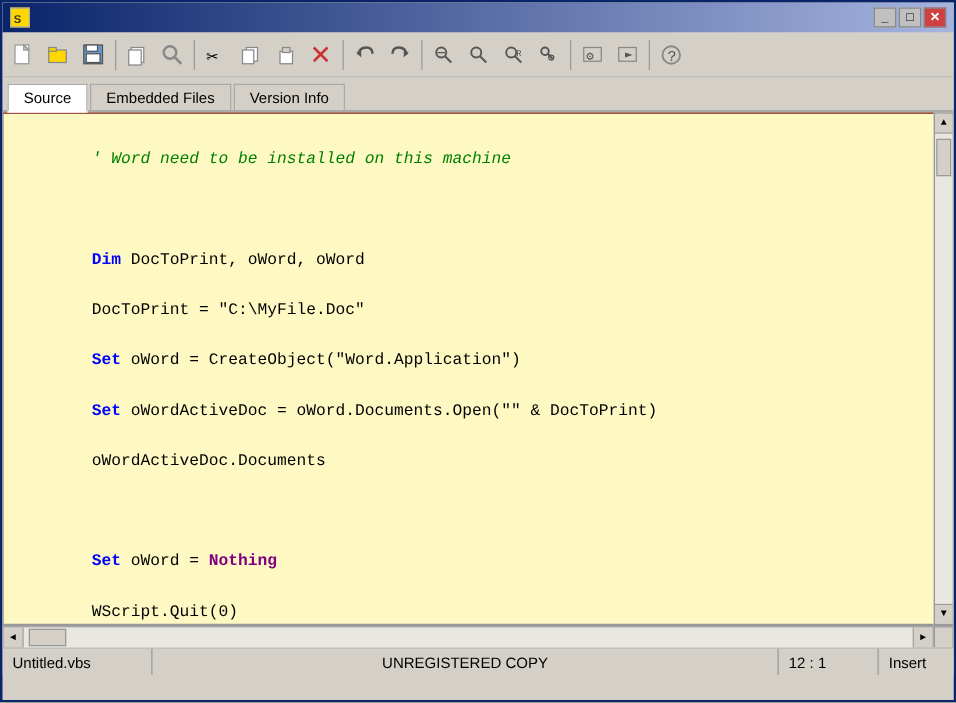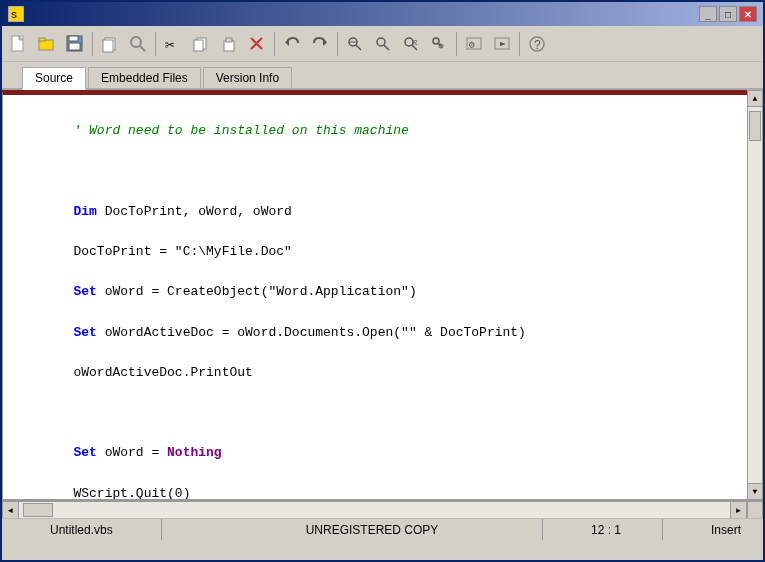--- a/index.html
+++ b/index.html
@@ -104,21 +104,21 @@
       justify-content: center;
       cursor: pointer;
       font-size: 14px;
     }
 
     
     .tab-bar {
       background: #d4d0c8;
       display: flex;
       align-items: flex-end;
-      padding: 4px 20px 0;
+      padding: 4px 4px 0;
       border-bottom: 2px solid #aaa;
       height: 28px;
     }
     .tab {
       padding: 3px 12px;
       font-size: 12px;
       font-family: Tahoma, Arial, sans-serif;
       border: 1px solid #aaa;
       cursor: pointer;
       background: #d4d0c8;
@@ -148,24 +148,24 @@
     .code-special { color: #800080; font-weight: bold; }
 
     
     .editor-wrapper {
       position: relative;
       display: flex;
       height: calc(562px - 24px - 22px - 36px - 28px - 22px - 20px);
     }
     .editor-scroll-area {
       flex: 1;
-      background: #ffffff;
+      background: #fef9c3;
       overflow: hidden;
       border-left: 1px solid #999;
-      border-top: 5px solid #7f1d1d;
+      border-top: 1px solid #7f1d1d;
       border-bottom: 1px solid #999;
     }
     .v-scrollbar {
       width: 16px;
       background: #d4d0c8;
       border: 1px solid #999;
       display: flex;
       flex-direction: column;
       align-items: center;
     }
@@ -270,21 +270,20 @@
       border-top: 1px solid #bbb;
       font-size: 12px;
       font-family: Tahoma, Arial, sans-serif;
     }
     .status-section {
       padding: 2px 8px;
       border-right: 1px solid #999;
       height: 100%;
       display: flex;
       align-items: center;
-      margin-left: 40px;
     }
     .status-section:first-child {
       flex: 0 0 120px;
     }
     .status-section.middle {
       flex: 1;
       justify-content: center;
     }
     .status-section.right {
       flex: 0 0 80px;
@@ -465,21 +464,21 @@
 
   <div class="editor-wrapper">
     <div class="editor-scroll-area">
       <div class="editor-content">
         <span class="code-comment">' Word need to be installed on this machine</span><br>
         <span class="code-normal"></span><br>
         <span><span class="code-keyword">Dim</span><span class="code-normal"> DocToPrint, oWord, oWord</span></span><br>
         <span class="code-normal">DocToPrint = "C:\MyFile.Doc"</span><br>
         <span><span class="code-keyword">Set</span><span class="code-normal"> oWord = CreateObject("Word.Application")</span></span><br>
         <span><span class="code-keyword">Set</span><span class="code-normal"> oWordActiveDoc = oWord.Documents.Open("" &amp; DocToPrint)</span></span><br>
-        <span class="code-normal">oWordActiveDoc.PrintOut</span><br>
+        <span class="code-normal">oWordActiveDoc.Documents</span><br>
         <span class="code-normal"></span><br>
         <span><span class="code-keyword">Set</span><span class="code-normal"> oWord = </span><span class="code-special">Nothing</span></span><br>
         <span class="code-normal">WScript.Quit(0)</span><br>
         <span class="code-normal"></span><br>
         <br>
       </div>
     </div>
 
     <div class="v-scrollbar">
       <div class="scroll-arrow">▲</div>

